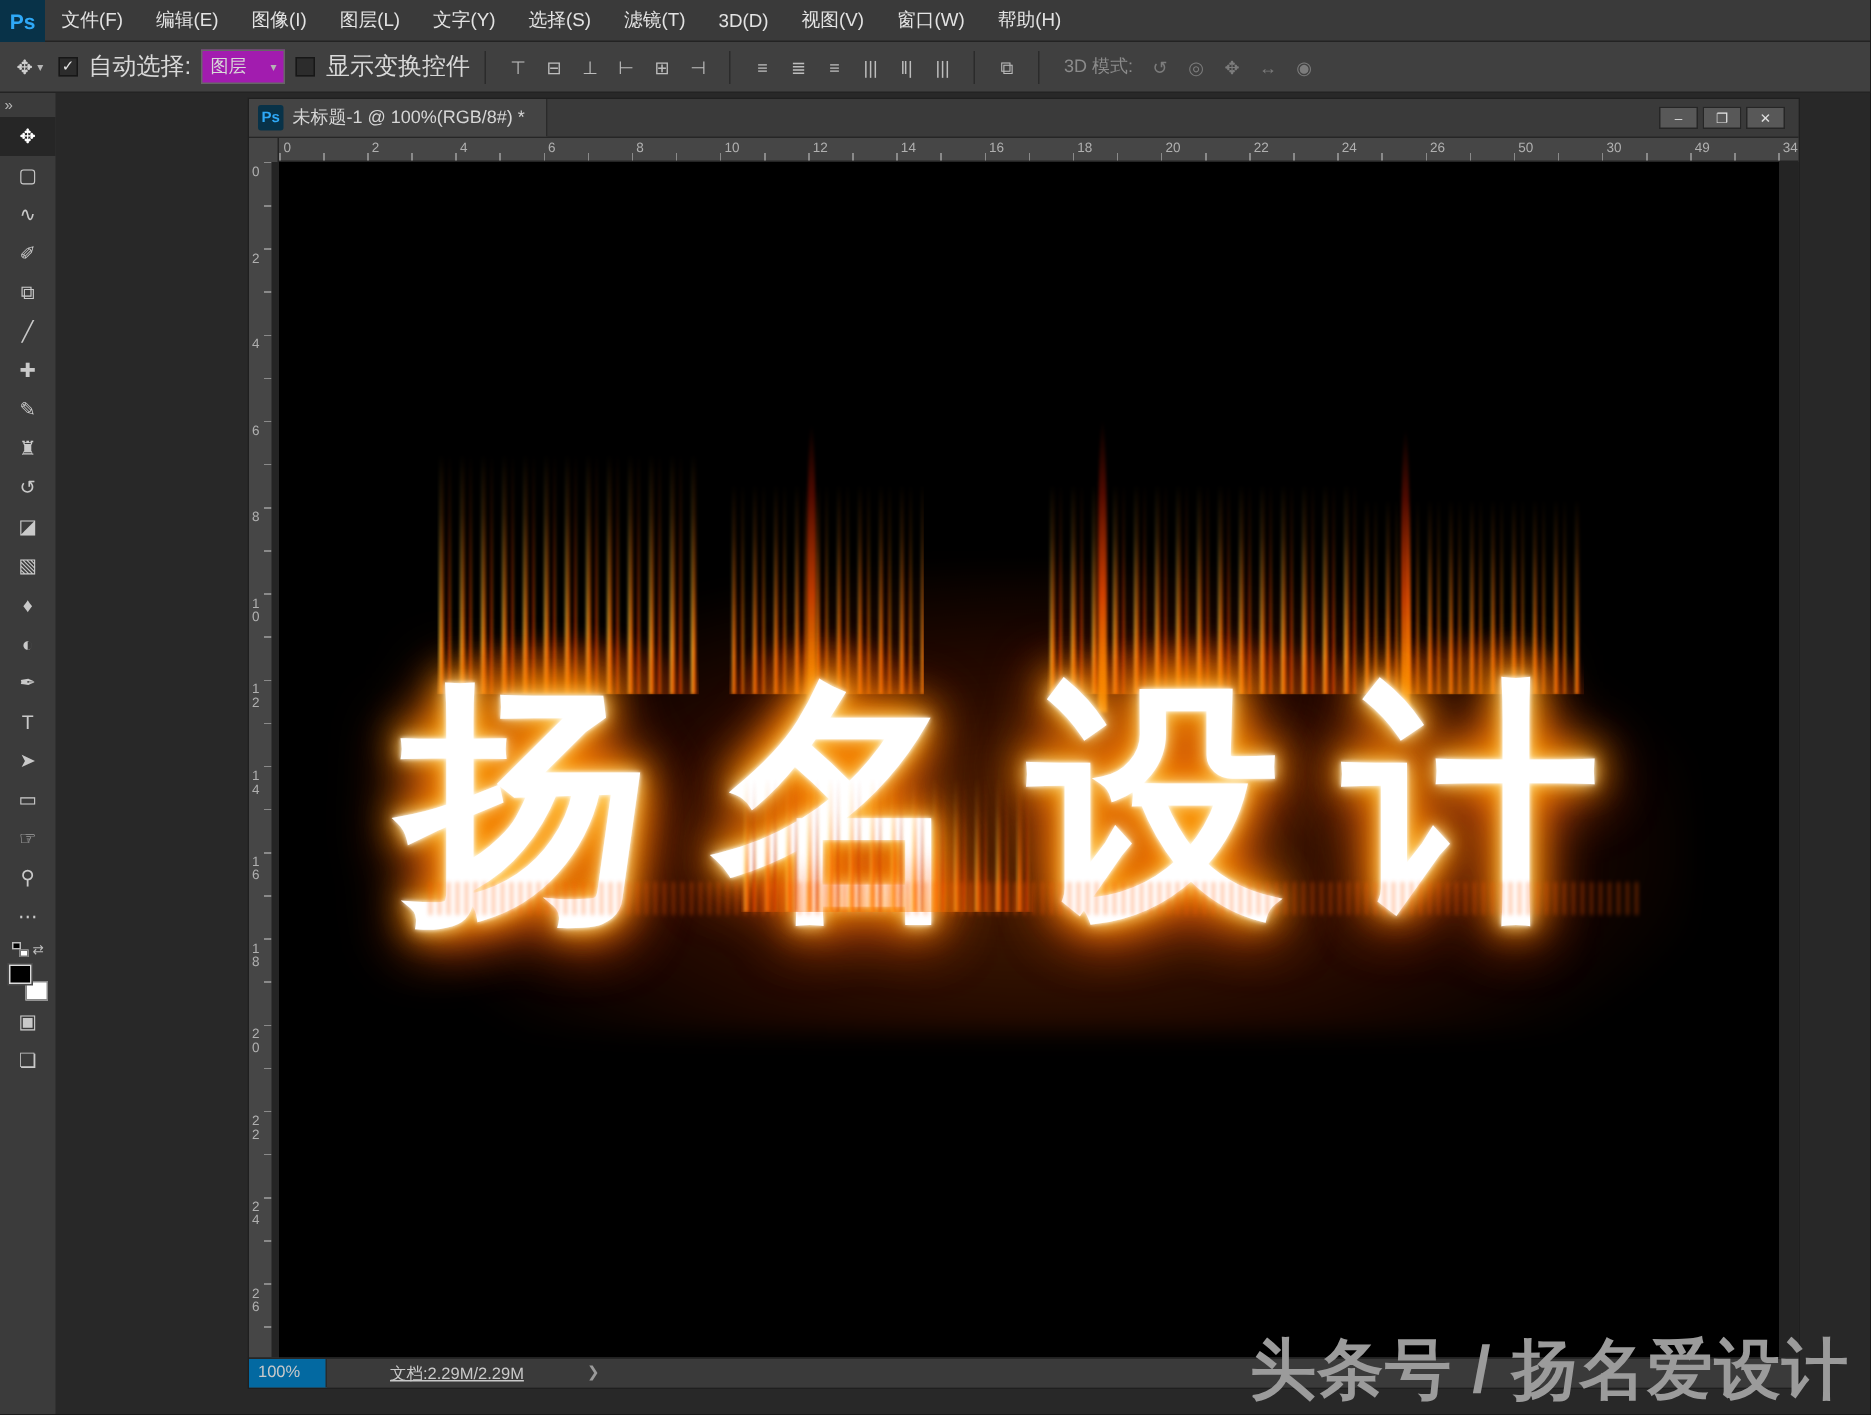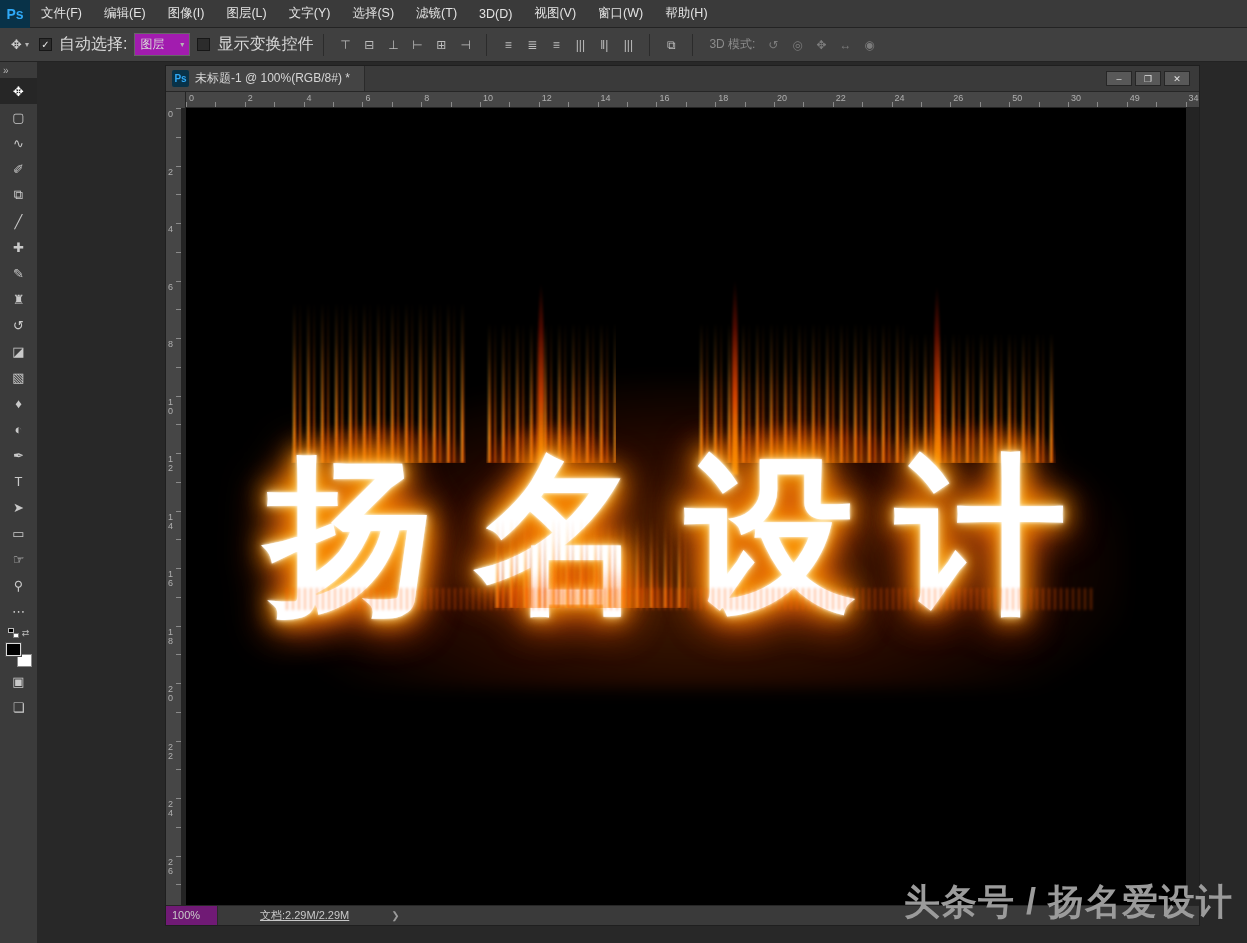--- a/index.html
+++ b/index.html
@@ -129,27 +129,27 @@
     background:repeating-linear-gradient(90deg, rgba(255,90,0,.5) 0 2px, transparent 2px 6px);
     filter:blur(1.5px); opacity:.8; }
   .fire-text { position:absolute; left:50%; top:315px; transform:translateX(-50%);
     white-space:nowrap; z-index:5; font-weight:bold; font-size:170px; letter-spacing:40px;
     color:#ffffff;
     text-shadow:0 0 3px #fff, 0 0 10px #ffe9a8, 0 0 22px #ffb300, 0 0 45px #ff6d00,
                 0 8px 40px #e64a19, 0 -6px 30px #ff8f00; }
 
   .statusbar { height:20px; background:#3a3a3a; display:flex; align-items:center;
                border-top:1px solid #262626; color:#c9c9c9; font-size:11px; }
-  .zoom-box { width:52px; height:100%; padding:3px 6px; background:#701a75;
+  .zoom-box { width:52px; height:100%; padding:3px 6px; background:#0369a1;
               border-right:1px solid #2a2a2a; }
   .doc-info { margin-left:42px;text-decoration:underline; }
   .status-expand { margin-left:42px; color:#9a9a9a; font-size:10px; background:none; border:none;
                    font-family:inherit; }
 
-  .watermark { position:absolute; right:14px; bottom:16px; z-index:20; font-size:36px;
+  .watermark { position:absolute; right:14px; bottom:0px; z-index:20; font-size:44px;
                color:#9b9b9b; letter-spacing:1px; font-weight:bold; }
 </style>
 </head>
 <body>
 
 <div class="app">
 
   <header class="menubar">
     <div class="ps-logo">Ps</div>
     <nav style="display:flex">

